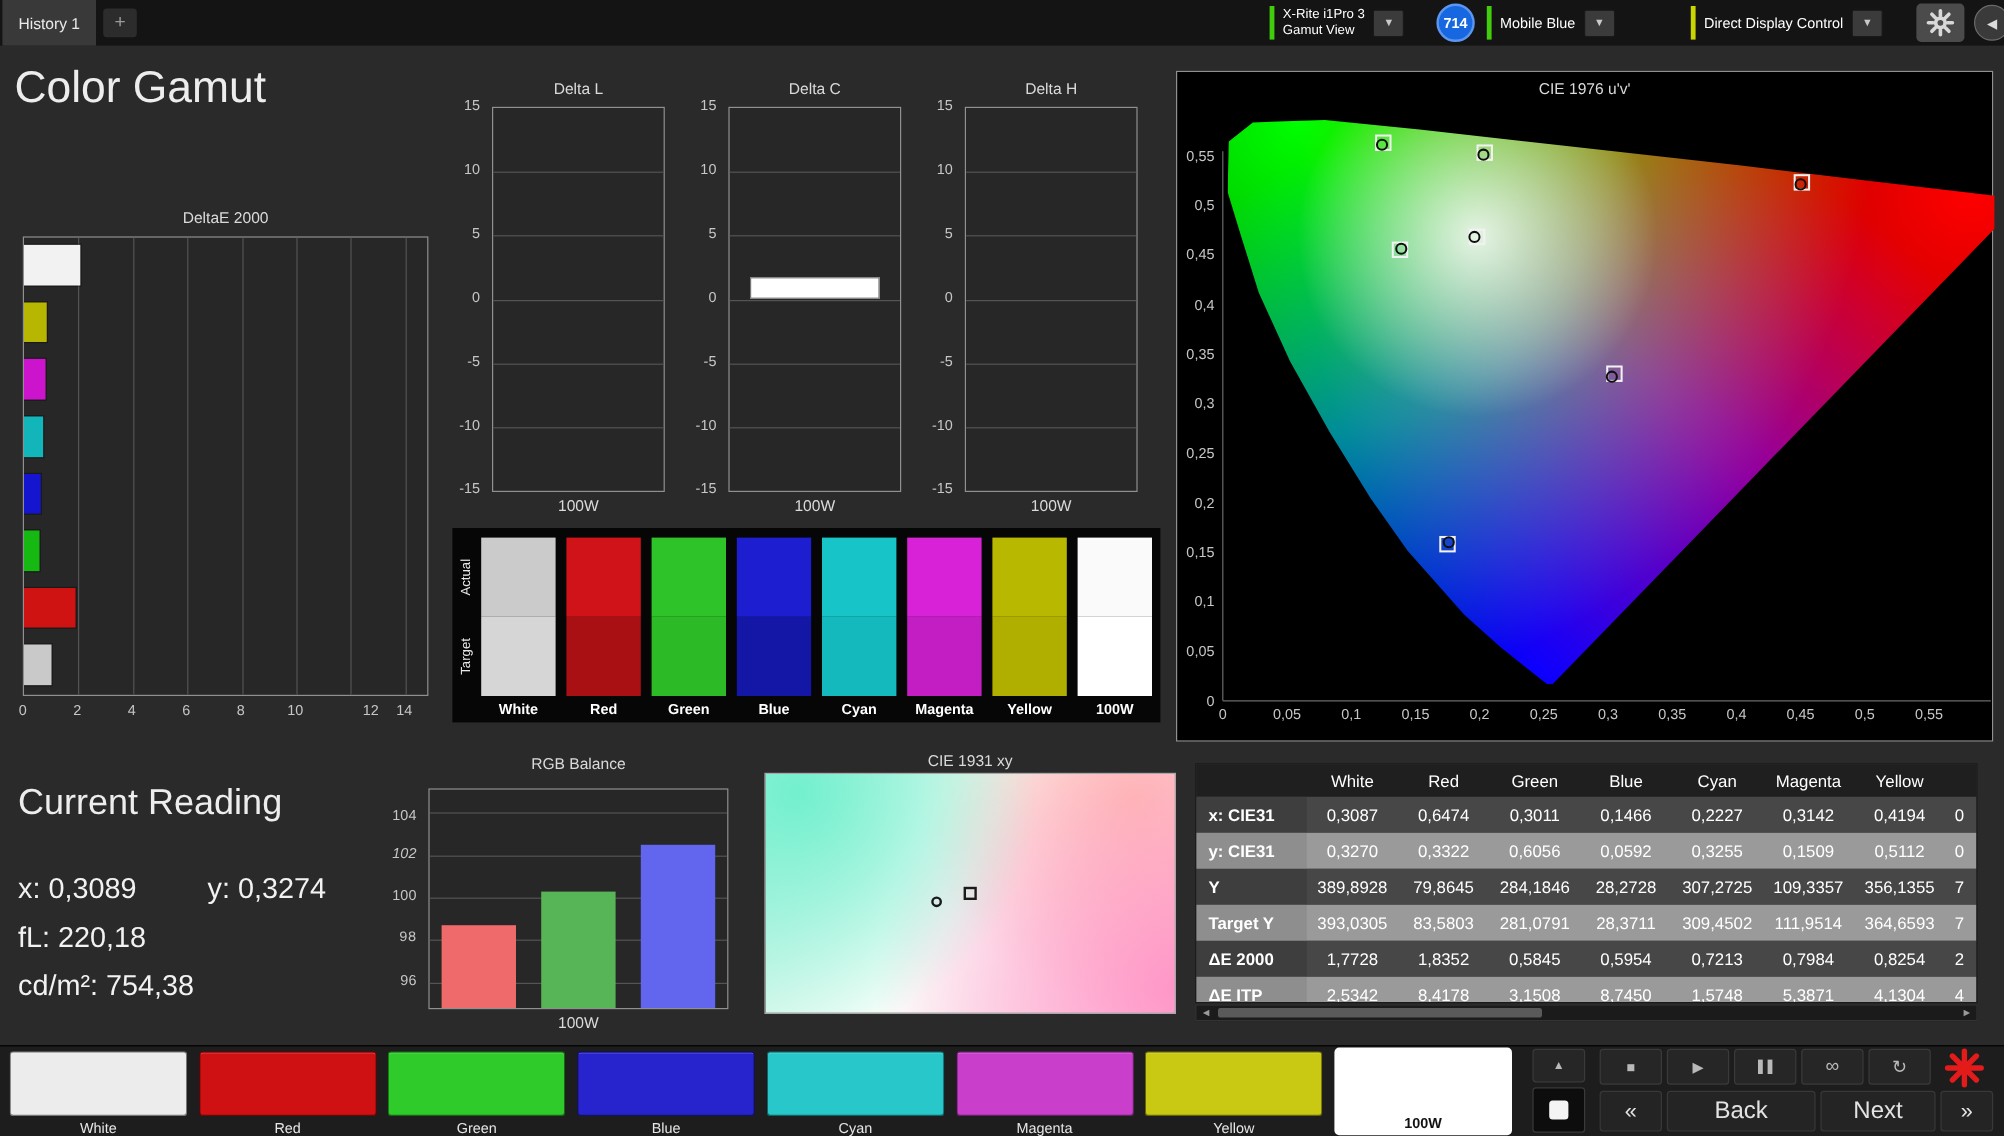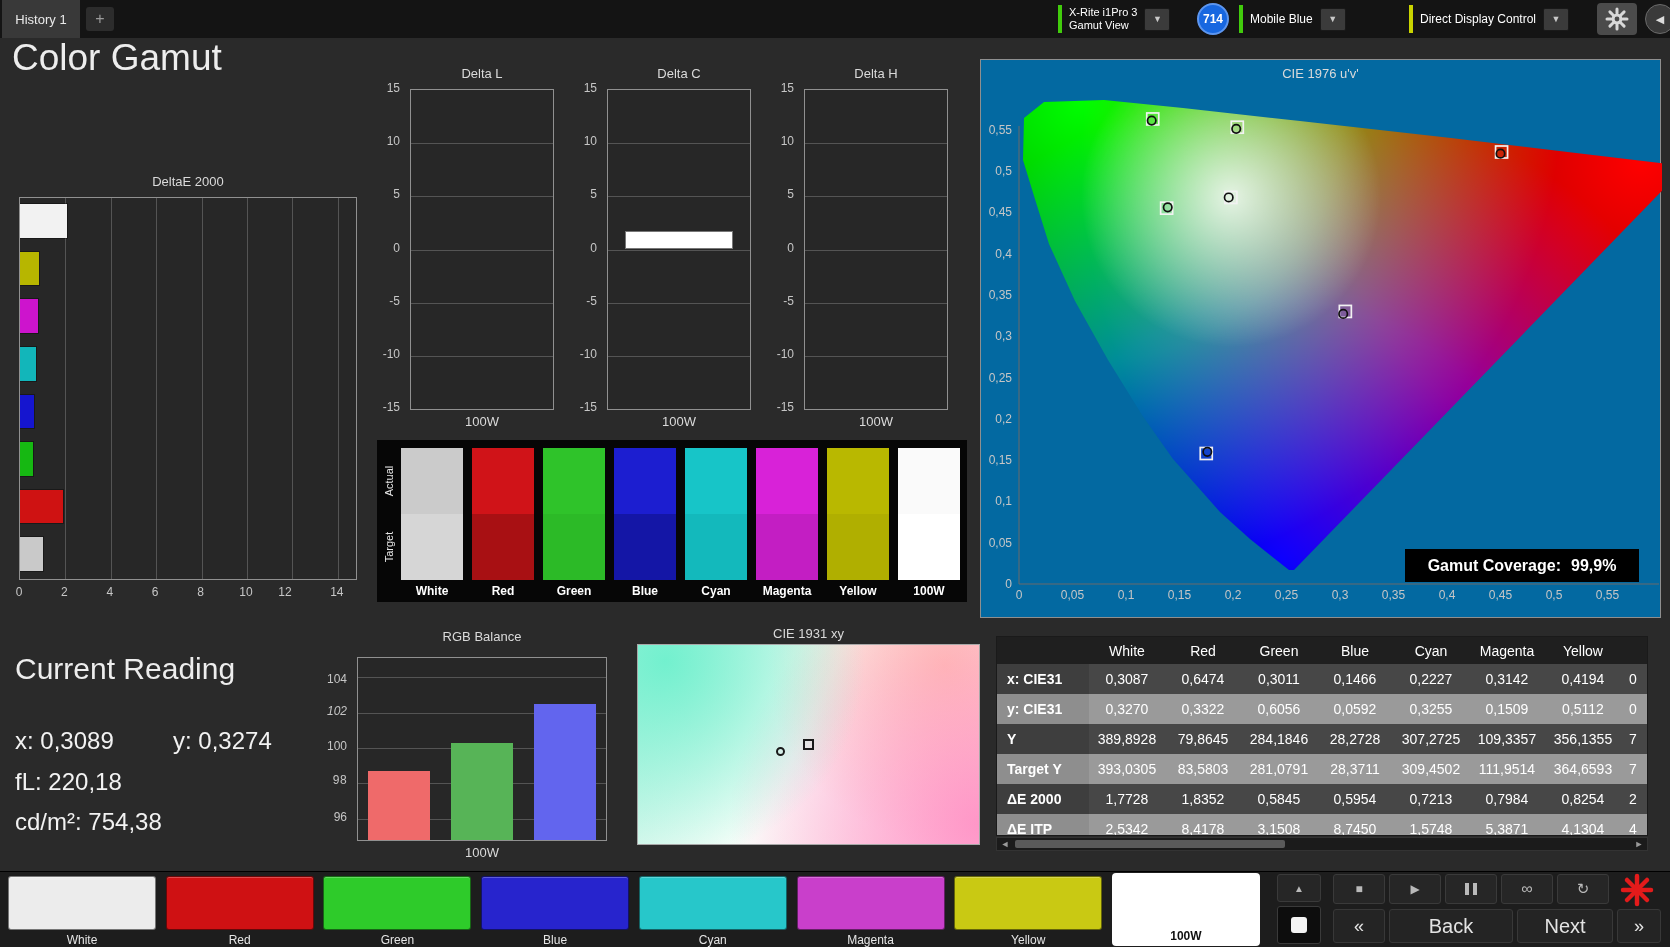--- a/index.html
+++ b/index.html
@@ -15,21 +15,21 @@
 .ind-green{background:#41cc0c}
 .ind-yellow{background:#c9d400}
 .tb-l1{color:#fff;font-size:11px;line-height:13px;white-space:nowrap}
 .tb-single{color:#fff;font-size:12px;white-space:nowrap}
 .tb-chev{width:26px;height:23px;background:#3b3b3b;border:1px solid #191919;border-radius:2px;color:#c9c9c9;font-size:9px;display:flex;align-items:center;justify-content:center;}
 .tb-badge{position:absolute;left:1197px;top:3px;width:32px;height:32px;border-radius:50%;background:#1767e0;border:2px solid #5d96ef;color:#fff;font-weight:bold;font-size:12px;display:flex;align-items:center;justify-content:center;}
 .tb-gear{position:absolute;left:1597px;top:3px;width:40px;height:32px;background:#4b4b4b;border-radius:4px;display:flex;align-items:center;justify-content:center;}
 .tb-collapse{position:absolute;left:1645px;top:4px;width:30px;height:30px;border-radius:50%;background:#3a3a3a;border:1px solid #6a6a6a;color:#dcdcdc;font-size:11px;display:flex;align-items:center;justify-content:center;}
 
 
-.page-title{position:absolute;left:12px;top:37px;font-size:37px;color:#ededed;font-weight:400;}
+.page-title{position:absolute;left:12px;top:52px;font-size:37px;color:#ededed;font-weight:400;}
 .chart-title{position:absolute;color:#dadada;font-size:13px;text-align:center;}
 .plot{position:absolute;border:1px solid #909090;background:#272727;overflow:hidden;}
 .vgrid{position:absolute;top:0;bottom:0;width:1px;background:#545454;}
 .hgrid{position:absolute;left:0;right:0;height:1px;background:#545454;}
 .hbar{position:absolute;left:0;outline:1px solid rgba(0,0,0,.35);}
 .sc-bar{position:absolute;border:1px solid #777;}
 .vbar{position:absolute;}
 .xtick{position:absolute;top:0;transform:translateX(-50%);color:#c6c6c6;font-size:12px;white-space:nowrap;}
 .ytick{position:absolute;right:6px;color:#c6c6c6;font-size:12px;}
 .tickzone{position:absolute;}
@@ -37,21 +37,21 @@
 
 .swatch-strip{position:absolute;left:377px;top:440px;width:590px;height:162px;background:#060606;}
 .rot-label{position:absolute;width:56px;text-align:center;color:#e8e8e8;font-size:11px;transform:rotate(-90deg);}
 .swatch-columns{position:absolute;left:24px;top:8px;display:flex;gap:9px;}
 .swatch-col{width:62px;display:flex;flex-direction:column;}
 .swatch-actual{height:66px;}
 .swatch-target{height:66px;}
 .swatch-label{height:18px;display:flex;align-items:flex-end;justify-content:center;color:#fff;font-size:12px;font-weight:bold;}
 
 
-.cie-panel{position:absolute;left:980px;top:59px;width:681px;height:559px;background:#0369a1;border:1px solid #8f8f8f;}
+.cie-panel{position:absolute;left:980px;top:59px;width:681px;height:559px;background:#000000;border:1px solid #8f8f8f;}
 .cie-title{position:absolute;left:0;top:6px;width:100%;text-align:center;color:#dadada;font-size:13px;}
 .cie-svg{position:absolute;left:0;top:0;}
 .cie-xticks{position:absolute;left:0;top:528px;width:100%;height:16px;}
 .cie-yticks{position:absolute;left:0;top:0;width:33px;height:100%;}
 .cie-yticks .ytick{right:2px}
 .coverage{position:absolute;left:424px;top:489px;width:234px;height:33px;background:#000;color:#fff;font-size:16px;font-weight:bold;display:flex;align-items:center;justify-content:center;gap:10px;}
 
 
 .cr-title{position:absolute;left:15px;top:652px;font-size:30px;color:#ededed;}
 .cr-line{position:absolute;color:#f2f2f2;font-size:24px;}
@@ -169,21 +169,21 @@
       <div class="hbar" style="top: 291.75px; height: 33.625px; width: 42.6811px; background: rgb(207, 18, 18);"></div>
       <div class="hbar" style="top: 339.375px; height: 33.625px; width: 23.3838px; background: rgb(201, 201, 201);"></div>
     </div>
   <div class="tickzone" style="left:19px;top:585px;width:338px;height:16px">
       <div class="xtick" style="left: 0px;">0</div>
       <div class="xtick" style="left: 45.4054px;">2</div>
       <div class="xtick" style="left: 90.8108px;">4</div>
       <div class="xtick" style="left: 136.216px;">6</div>
       <div class="xtick" style="left: 181.622px;">8</div>
       <div class="xtick" style="left: 227.027px;">10</div>
-      <div class="xtick" style="left: 266px;">12</div>
+      <div class="xtick" style="left: 290px;">12</div>
       <div class="xtick" style="left: 317.838px;">14</div>
     </div>
 
   <div class="chart-title" style="left:410px;top:66px;width:144px">Delta L</div>
   <div class="tickzone" style="left:368px;top:89px;width:38px;height:321px">
       <div class="ytick" style="top: -8px;">15</div>
       <div class="ytick" style="top: 45.1667px;">10</div>
       <div class="ytick" style="top: 98.3333px;">5</div>
       <div class="ytick" style="top: 151.5px;">0</div>
       <div class="ytick" style="top: 204.667px;">-5</div>
@@ -359,24 +359,20 @@
         <div class="ytick" style="top: 393.1px;">0,15</div>
         <div class="ytick" style="top: 351.8px;">0,2</div>
         <div class="ytick" style="top: 310.5px;">0,25</div>
         <div class="ytick" style="top: 269.2px;">0,3</div>
         <div class="ytick" style="top: 227.9px;">0,35</div>
         <div class="ytick" style="top: 186.6px;">0,4</div>
         <div class="ytick" style="top: 145.3px;">0,45</div>
         <div class="ytick" style="top: 104px;">0,5</div>
         <div class="ytick" style="top: 62.7px;">0,55</div>
       </div>
-    <div class="coverage">
-      <span>Gamut Coverage:</span>
-      <span>99,9%</span>
-    </div>
   </div>
 
   <div class="cr-title">Current Reading</div>
   <div class="cr-line" style="left:15px;top:727px">x: 0,3089</div>
   <div class="cr-line" style="left:173px;top:727px">y: 0,3274</div>
   <div class="cr-line" style="left:15px;top:768px">fL: 220,18</div>
   <div class="cr-line" style="left:15px;top:808px">cd/m²: 754,38</div>
 
   <div class="chart-title" style="left:357px;top:629px;width:250px">RGB Balance</div>
   <div class="tickzone" style="left:317px;top:657px;width:36px;height:184px">

